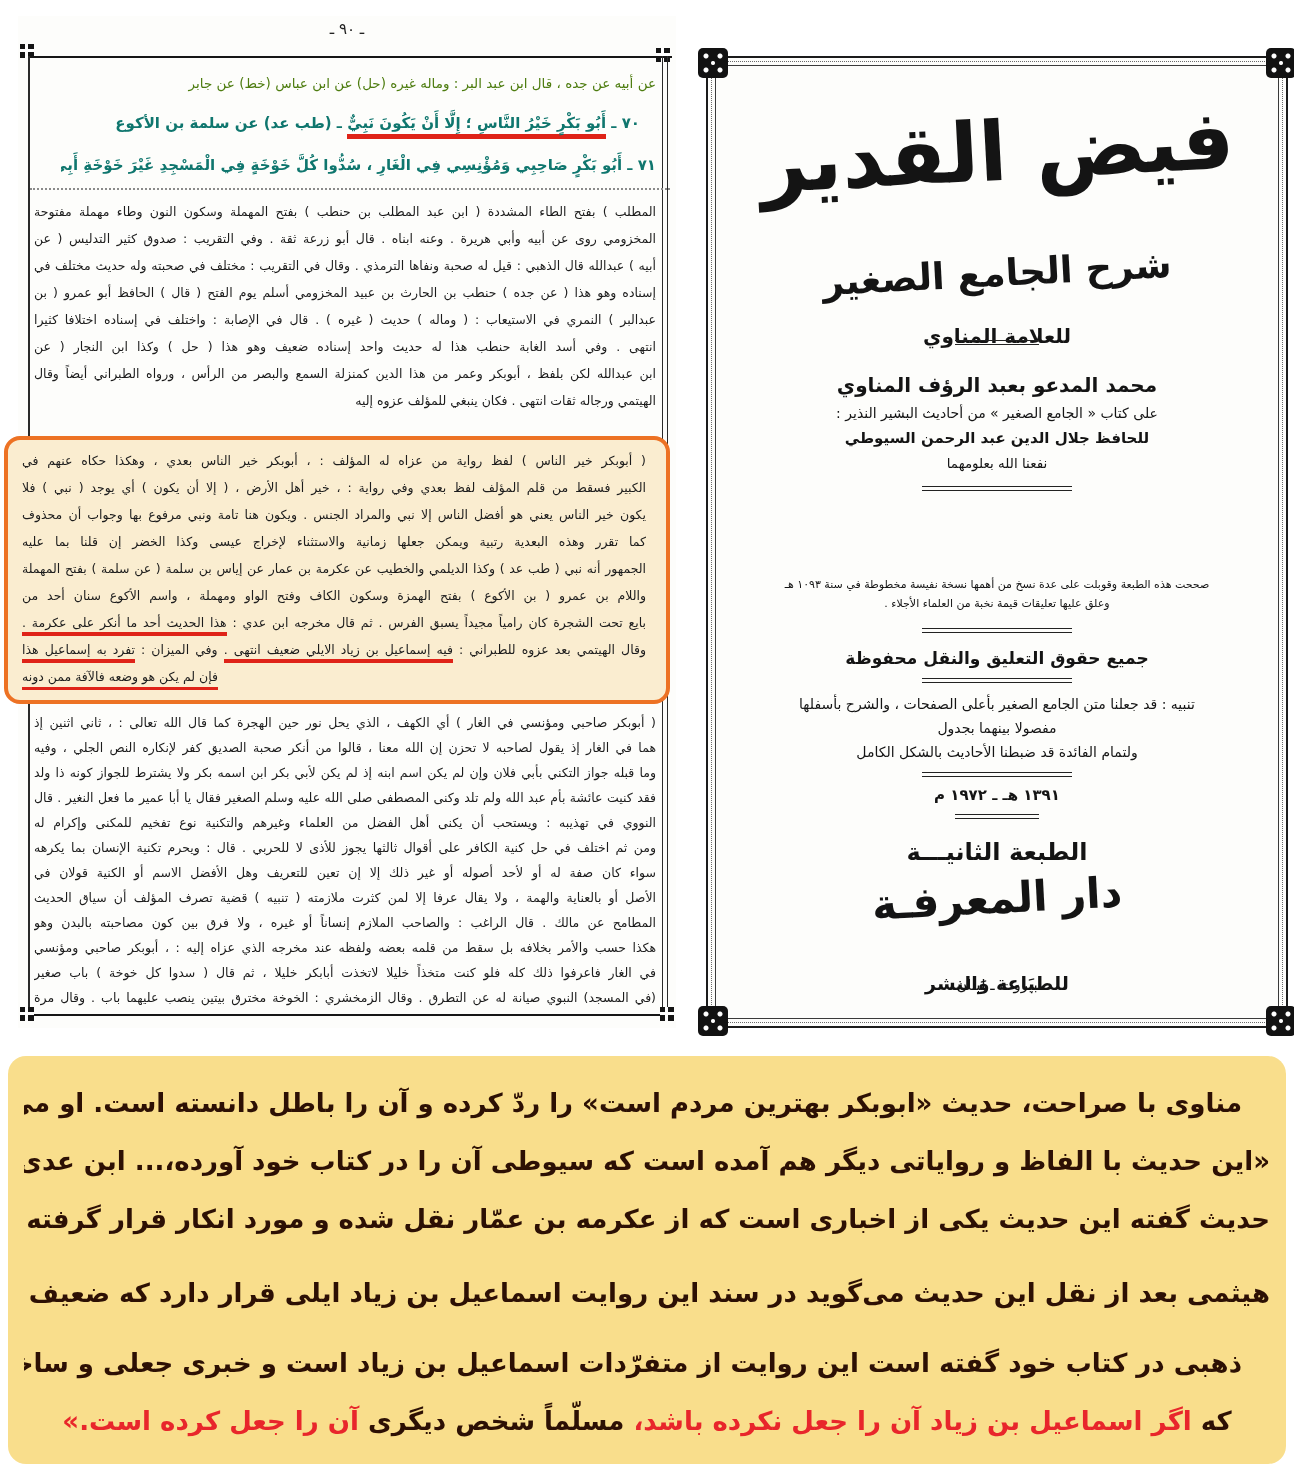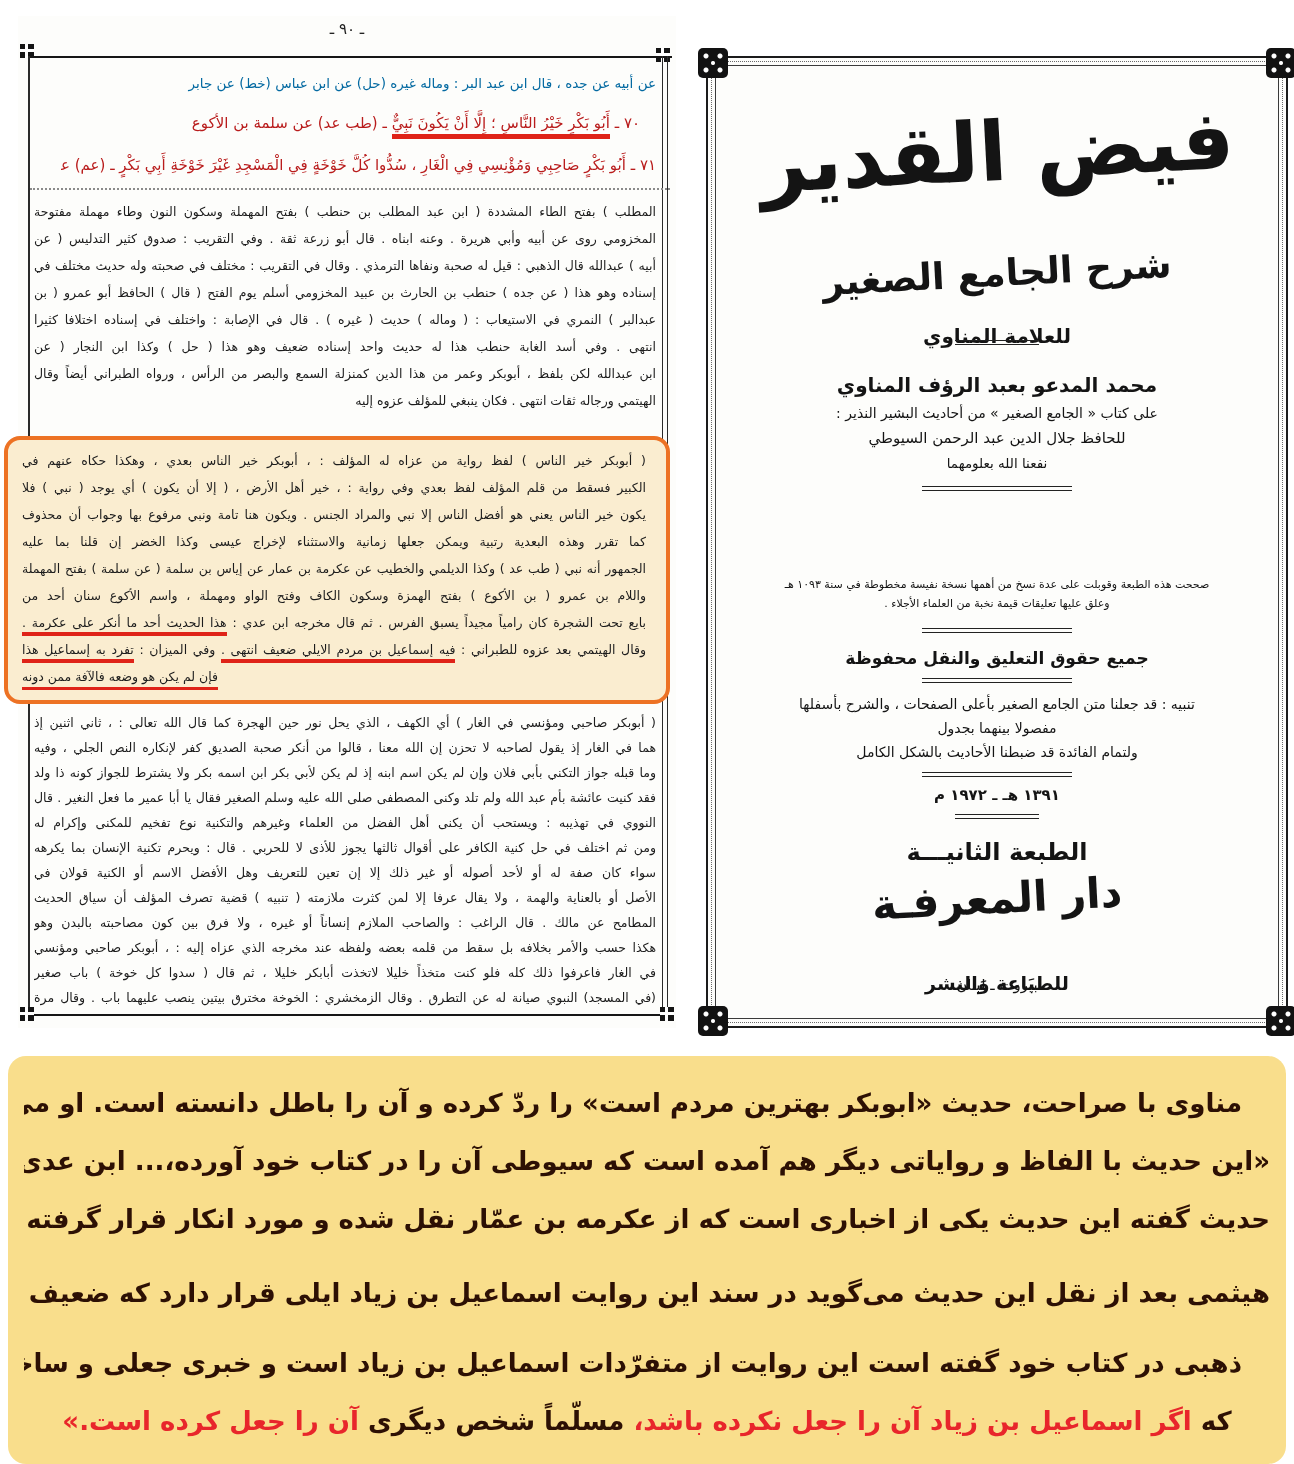--- a/index.html
+++ b/index.html
@@ -19,22 +19,22 @@
   .pmark { position:absolute; width:14px; height:14px; background-color:#151515;
            background-image:
              linear-gradient(transparent 5px, #fff 5px, #fff 8px, transparent 8px),
              linear-gradient(90deg, transparent 5px, #fff 5px, #fff 8px, transparent 8px); }
   .col { position:absolute; left:16px; width:622px; }
   .line { direction:rtl; white-space:nowrap; overflow:hidden; height:27px; line-height:27px;
           font-size:12.5px; color:#1c1c1c; }
   .just { text-align:justify; text-align-last:justify; text-justify:inter-word; }
   .ralign { text-align:right; }
   .center { text-align:left; }
-  .hadith { font-size:15px; font-weight:normal; height:34px; line-height:34px; color:#b91c1c;margin-left:27px; }
-  .intro  { font-size:13.5px; height:30px; line-height:30px; color:#0369a1; }
+  .hadith { font-size:15px; font-weight:bold; height:34px; line-height:34px; color:#0f766e;margin-left:27px; }
+  .intro  { font-size:13.5px; height:30px; line-height:30px; color:#4d7c0f; }
   .dotted-sep { position:absolute; left:12px; right:6px; border-top:2px dotted #8a8a8a; }
   .u-red   { border-bottom:5px solid #df2318; padding-bottom:2px; }
   .u-red-thick { border-bottom:7px solid #df2318; padding-bottom:3px; }
   .hl-box { position:absolute; left:-14px; top:420px; width:666px; height:268px;
             background:#faedd0; border:4px solid #ed7224; border-radius:16px;
             padding:7px 20px 0 14px; }
   .hl-box .line { background:transparent; }
 
   
   .right-page { position:absolute; left:706px; top:56px; width:582px; height:972px; background:#fdfdfb; }
@@ -100,21 +100,21 @@
   </div>
 
   <div class="hl-box">
     <div class="line just">( أبوبكر خير الناس ) لفظ رواية من عزاه له المؤلف : ، أبوبكر خير الناس بعدي ، وهكذا حكاه عنهم في</div>
     <div class="line just">الكبير فسقط من قلم المؤلف لفظ بعدي وفي رواية : ، خير أهل الأرض ، ( إلا أن يكون ) أي يوجد ( نبي ) فلا</div>
     <div class="line just">يكون خير الناس يعني هو أفضل الناس إلا نبي والمراد الجنس . ويكون هنا تامة ونبي مرفوع بها وجواب أن محذوف</div>
     <div class="line just">كما تقرر وهذه البعدية رتبية ويمكن جعلها زمانية والاستثناء لإخراج عيسى وكذا الخضر إن قلنا بما عليه</div>
     <div class="line just">الجمهور أنه نبي ( طب عد ) وكذا الديلمي والخطيب عن عكرمة بن عمار عن إياس بن سلمة ( عن سلمة ) بفتح المهملة</div>
     <div class="line just">واللام بن عمرو ( بن الأكوع ) بفتح الهمزة وسكون الكاف وفتح الواو ومهملة ، واسم الأكوع سنان أحد من</div>
     <div class="line just"><span>بايع تحت الشجرة كان رامياً مجيداً يسبق الفرس . ثم قال مخرجه ابن عدي :</span> <span class="u-red">هذا الحديث أحد ما أنكر على عكرمة .</span></div>
-    <div class="line just"><span>وقال الهيتمي بعد عزوه للطبراني :</span> <span class="u-red">فيه إسماعيل بن مردم الايلي ضعيف انتهى .</span> <span>وفي الميزان :</span> <span class="u-red">تفرد به إسماعيل هذا</span></div>
+    <div class="line just"><span>وقال الهيتمي بعد عزوه للطبراني :</span> <span class="u-red">فيه إسماعيل بن زياد الايلي ضعيف انتهى .</span> <span>وفي الميزان :</span> <span class="u-red">تفرد به إسماعيل هذا</span></div>
     <div class="line center"><span class="u-red-thick">فإن لم يكن هو وضعه فالآفة ممن دونه</span></div>
   </div>
 
   <div class="col" style="top:694px;">
     <div class="line just" style="height:25px;line-height:25px;">( أبوبكر صاحبي ومؤنسي في الغار ) أي الكهف ، الذي يحل نور حين الهجرة كما قال الله تعالى : ، ثاني اثنين إذ</div>
     <div class="line just" style="height:25px;line-height:25px;">هما في الغار إذ يقول لصاحبه لا تحزن إن الله معنا ، قالوا من أنكر صحبة الصديق كفر لإنكاره النص الجلي ، وفيه</div>
     <div class="line just" style="height:25px;line-height:25px;">وما قبله جواز التكني بأبي فلان وإن لم يكن اسم ابنه إذ لم يكن لأبي بكر ابن اسمه بكر ولا يشترط للجواز كونه ذا ولد</div>
     <div class="line just" style="height:25px;line-height:25px;">فقد كنيت عائشة بأم عبد الله ولم تلد وكنى المصطفى صلى الله عليه وسلم الصغير فقال يا أبا عمير ما فعل النغير . قال</div>
     <div class="line just" style="height:25px;line-height:25px;">النووي في تهذيبه : ويستحب أن يكنى أهل الفضل من العلماء وغيرهم والتكنية نوع تفخيم للمكنى وإكرام له</div>
     <div class="line just" style="height:25px;line-height:25px;">ومن ثم اختلف في حل كنية الكافر على أقوال ثالثها يجوز للأذى لا للحربي . قال : ويحرم تكنية الإنسان بما يكرهه</div>
@@ -139,21 +139,21 @@
   <div class="corner" style="right:-8px; top:-8px;"></div>
   <div class="corner" style="left:-8px; bottom:-8px;"></div>
   <div class="corner" style="right:-8px; bottom:-8px;"></div>
 
   <div class="tp calligraphy" style="top:48px; font-size:82px;">فيض القدير</div>
   <div class="tp calligraphy" style="top:196px; font-size:37px;">شرح الجامع الصغير</div>
   <div class="tp" style="top:248px; font-size:20px; font-weight:bold;margin-top:20px;">للعلامة المناوي</div>
   <div class="divider" style="top:284px; width:84px;"></div>
   <div class="tp" style="top:317px; font-size:20px; font-weight:bold;">محمد المدعو بعبد الرؤف المناوي</div>
   <div class="tp" style="top:349px; font-size:14px;">على كتاب « الجامع الصغير » من أحاديث البشير النذير :</div>
-  <div class="tp" style="top:373px; font-size:15px; font-weight:normal;">للحافظ جلال الدين عبد الرحمن السيوطي</div>
+  <div class="tp" style="top:373px; font-size:15px; font-weight:bold;">للحافظ جلال الدين عبد الرحمن السيوطي</div>
   <div class="tp" style="top:399px; font-size:13.5px;">نفعنا الله بعلومهما</div>
   <div class="divider" style="top:430px; width:150px;"></div>
 
   <div class="tp" style="top:522px; font-size:11px;">صححت هذه الطبعة وقوبلت على عدة نسخ من أهمها نسخة نفيسة مخطوطة في سنة ١٠٩٣ هـ</div>
   <div class="tp" style="top:541px; font-size:11px;">وعلق عليها تعليقات قيمة نخبة من العلماء الأجلاء .</div>
   <div class="divider" style="top:572px; width:150px;"></div>
 
   <div class="tp" style="top:592px; font-size:17px; font-weight:bold;">جميع حقوق التعليق والنقل محفوظة</div>
   <div class="divider" style="top:622px; width:150px;"></div>
 

